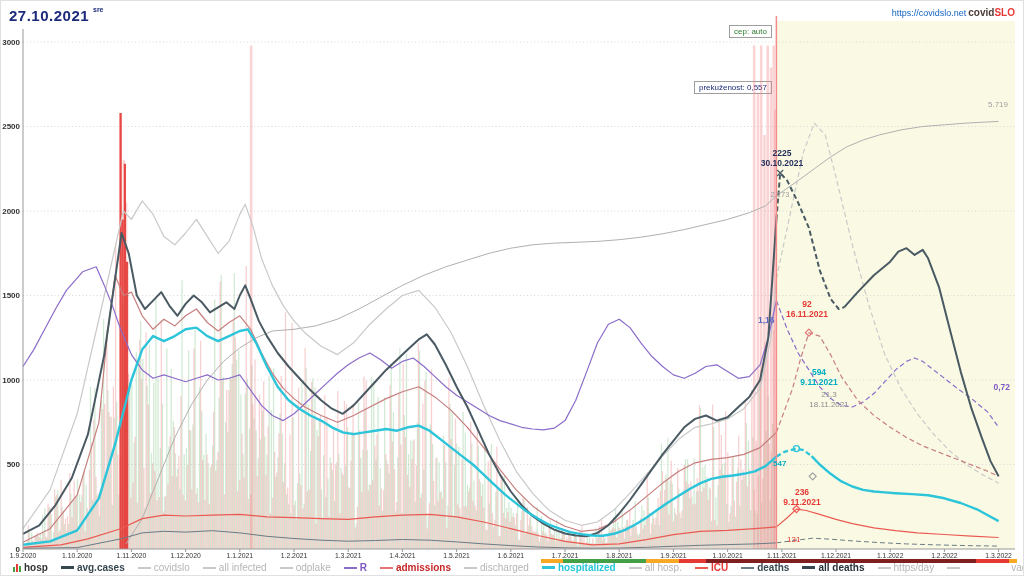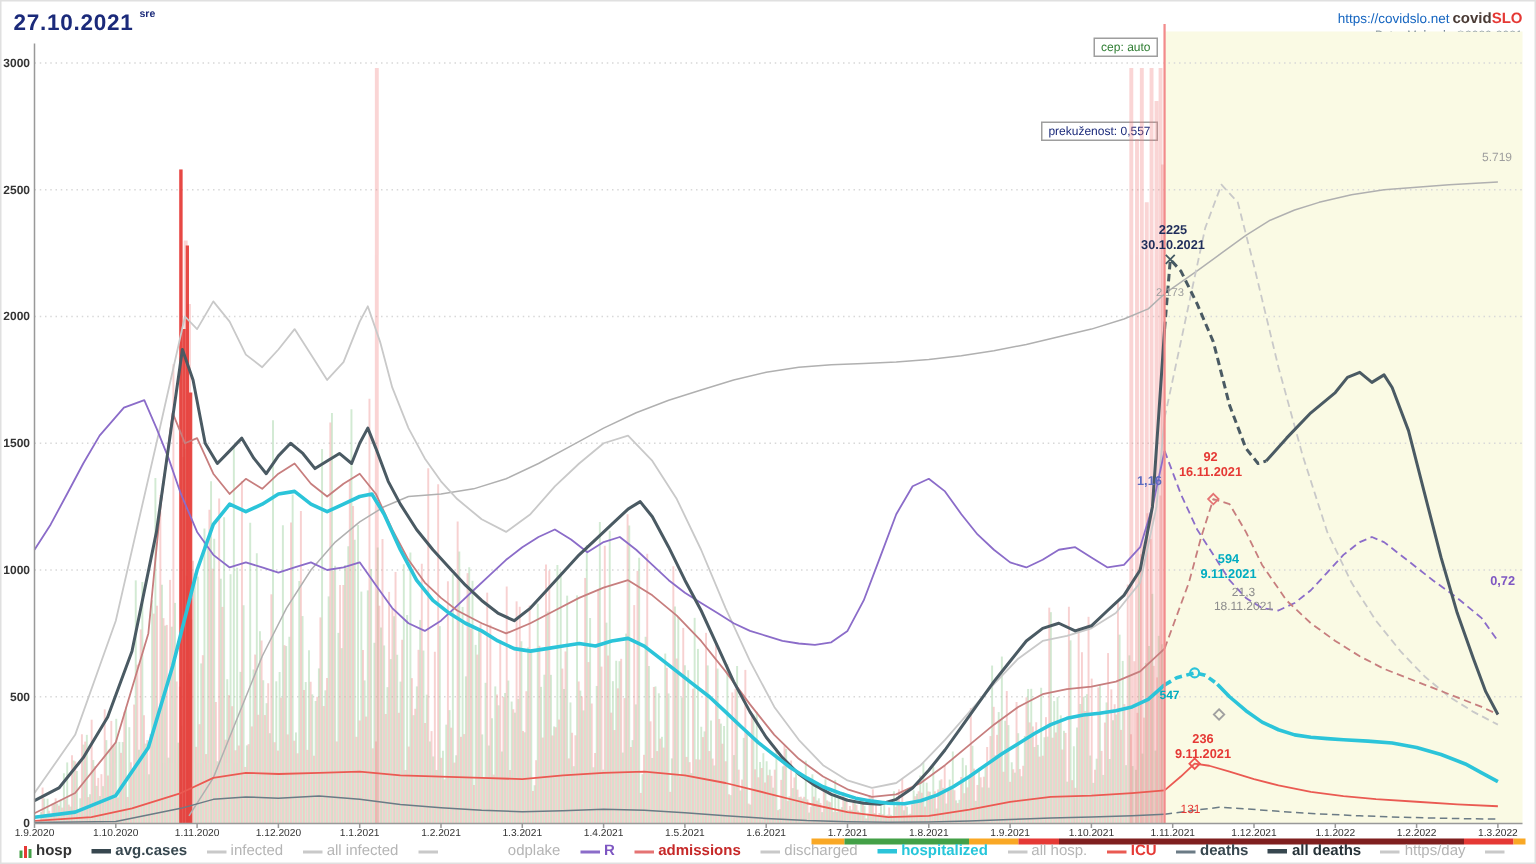--- a/index.html
+++ b/index.html
@@ -864,29 +864,29 @@
           <i style="background: rgb(67, 160, 71); height: 6px;"></i>
         </span>
         <span style="color: rgb(51, 51, 51); font-weight: bold;">hosp</span>
       </span>
       <span class="li">
         <span class="dash" style="border-top: 3px solid rgb(55, 71, 79);"></span>
         <span style="color: rgb(55, 71, 79); font-weight: bold;">avg.cases</span>
       </span>
       <span class="li">
         <span class="dash" style="border-top: 2px solid rgb(201, 201, 201);"></span>
-        <span style="color: rgb(181, 181, 181);">infected</span>
+        <span style="color: rgb(181, 181, 181);">covidslo</span>
       </span>
       <span class="li">
         <span class="dash" style="border-top: 2px solid rgb(201, 201, 201);"></span>
         <span style="color: rgb(181, 181, 181);">all infected</span>
       </span>
       <span class="li">
         <span class="dash" style="border-top: 2px solid rgb(201, 201, 201);"></span>
-        <span style="color: rgb(181, 181, 181); margin-left: 44px;">odplake</span>
+        <span style="color: rgb(181, 181, 181);">odplake</span>
       </span>
       <span class="li">
         <span class="dash" style="border-top: 2px solid rgb(139, 108, 201);"></span>
         <span style="color: rgb(126, 87, 194); font-weight: bold;">R</span>
       </span>
       <span class="li">
         <span class="dash" style="border-top: 2px solid rgb(229, 115, 115);"></span>
         <span style="color: rgb(198, 40, 40); font-weight: bold;">admissions</span>
       </span>
       <span class="li">

